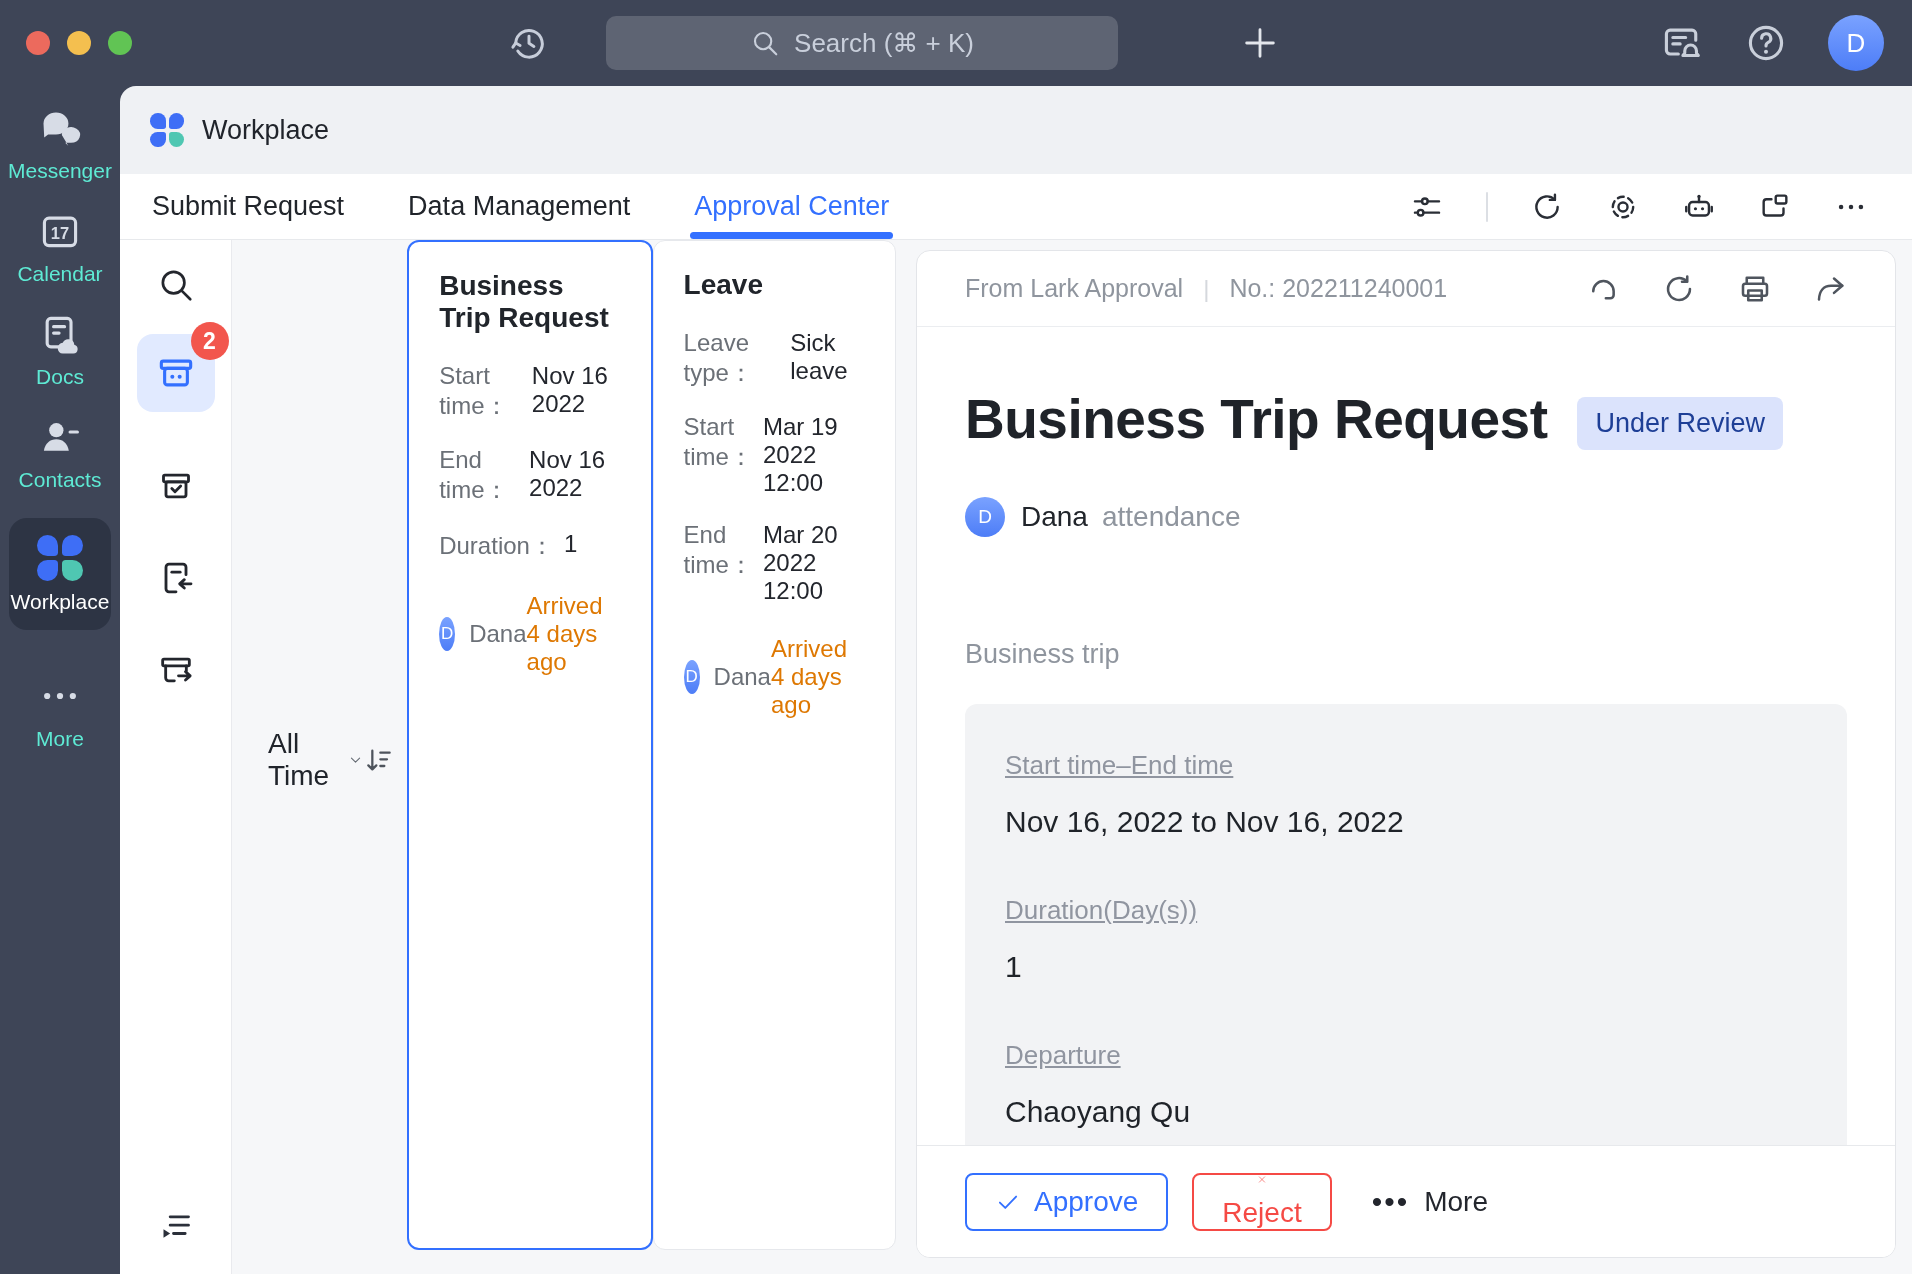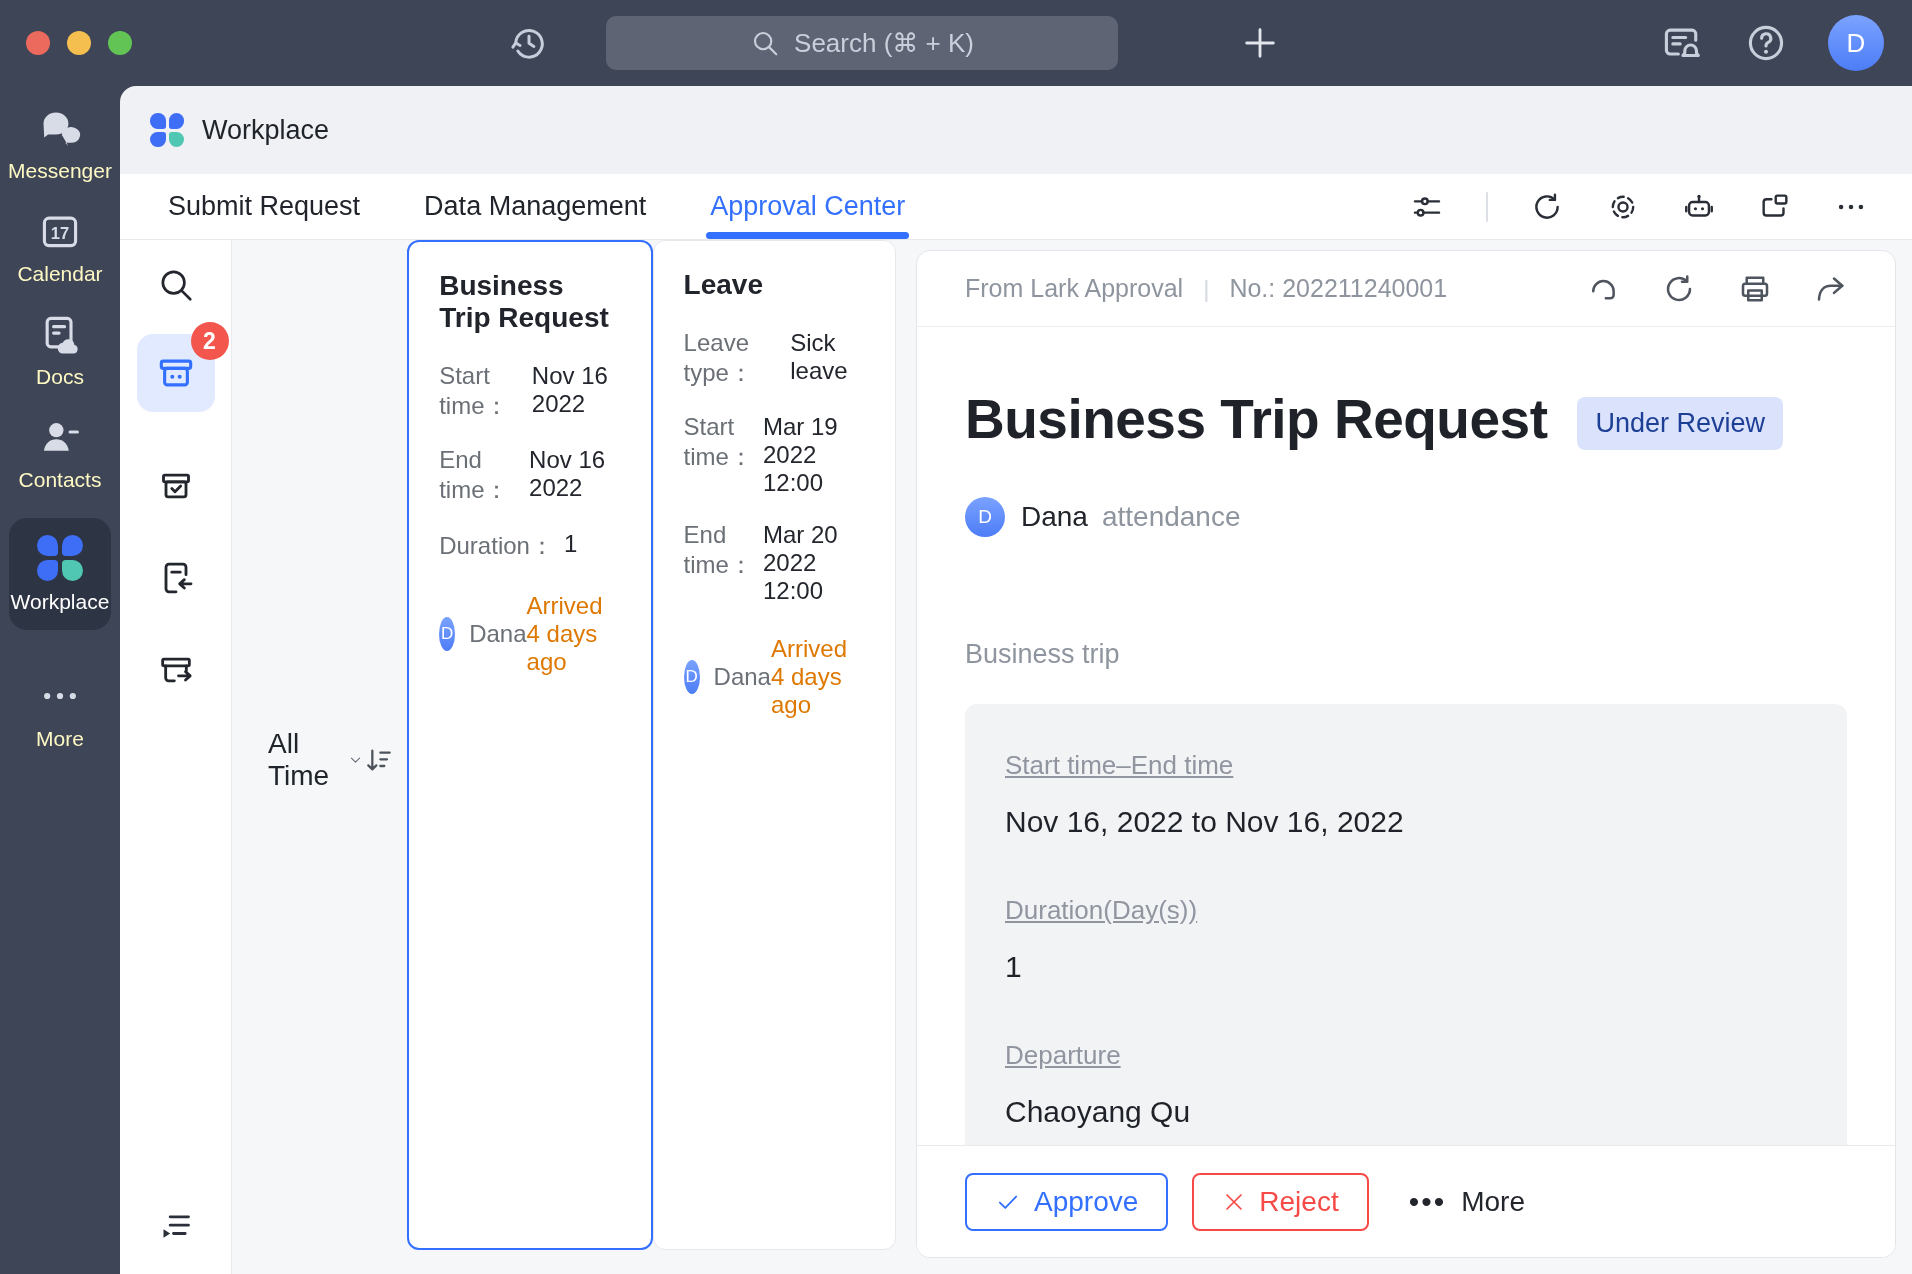--- a/index.html
+++ b/index.html
@@ -20,21 +20,21 @@
   .searchbox { width:512px; height:54px; background:rgba(255,255,255,.17); border-radius:10px; display:flex; align-items:center; justify-content:center; gap:14px; color:#C9CFDB; font-size:26px; }
   .plus-btn { color:#E3E6EC; margin-left:122px; display:flex; }
   .tb-right { position:absolute; right:0; top:0; height:100%; display:flex; align-items:center; gap:40px; padding-right:28px; color:#C9CFDA; }
   .avatar { border-radius:50%; background:linear-gradient(180deg,#7AA2FF,#4D7DF7); color:#fff; display:flex; align-items:center; justify-content:center; font-weight:500; }
   .avatar.tb { width:56px; height:56px; font-size:26px; }
 
   
   .app { flex:1; display:flex; min-height:0; }
   .rail { flex:0 0 120px; display:flex; flex-direction:column; align-items:center; padding-top:20px; color:#D7DCE6; }
   .rail-item { display:flex; flex-direction:column; align-items:center; gap:9px; margin-bottom:26px; cursor:default; }
-  .rail-item .lbl { font-size:21px; color:#fef9c3; }
+  .rail-item .lbl { font-size:21px; color:#5eead4; }
   .rail-item.active-tile { width:102px; height:112px; background:#2D3444; border-radius:18px; justify-content:center; margin-bottom:26px; }
   .rail-item.active-tile .lbl { color:#FFF; }
   .petals { display:grid; grid-template-columns:1fr 1fr; gap:4px; }
   .petals.big { width:46px; height:46px; }
   .petals.small { width:34px; height:34px; gap:3px; }
   .petal { background:#3E6EF6; }
   .petal.p1 { border-radius:50% 50% 18% 50%; }
   .petal.p2 { border-radius:50% 50% 50% 18%; }
   .petal.p3 { border-radius:50% 18% 50% 50%; }
   .petal.p4 { border-radius:18% 50% 50% 50%; background:#4FC7B2; }
@@ -42,21 +42,21 @@
   .content { flex:1; min-width:0; display:flex; flex-direction:column; background:#EFF1F4; border-top-left-radius:16px; overflow:hidden; }
 
   
   .tabstrip { flex:0 0 88px; display:flex; }
   .tab { width:404px; display:flex; align-items:center; gap:18px; padding:0 30px; font-size:27px; font-weight:500; color:#20242B; }
   .tab.active { background:#FFF; border-radius:14px 14px 0 0; }
   .app-icon { width:40px; height:40px; border-radius:10px; background:linear-gradient(135deg,#FF9E2C,#F57E00); display:flex; align-items:center; justify-content:center; }
   .tab-close { margin-left:auto; color:#8A9099; display:flex; }
 
   
-  .subnav { flex:0 0 66px; background:#FFF; display:flex; align-items:stretch; padding:0 0 0 48px; border-bottom:1px solid #E7E9EC; }
+  .subnav { flex:0 0 66px; background:#FFF; display:flex; align-items:stretch; padding:0 0 0 32px; border-bottom:1px solid #E7E9EC; }
   .subnav-item { display:flex; align-items:center; margin-right:64px; font-size:27px; color:#21252B; position:relative; }
   .subnav-item.active { color:#3370FF; font-weight:500; }
   .subnav-item.active::after { content:""; position:absolute; left:-4px; right:-4px; bottom:0; height:7px; border-radius:4px; background:#3370FF; }
   .subnav-icons { margin-left:auto; display:flex; align-items:center; gap:42px; padding-right:44px; color:#2A2E36; }
   .vdiv { width:2px; height:30px; background:#DCDFE4; border-radius:1px; }
 
   
   .main { flex:1; min-height:0; display:flex; background:#F6F7F9; }
 
   .toolrail { flex:0 0 112px; background:#FFF; border-right:1px solid #E9EAEE; display:flex; flex-direction:column; align-items:center; padding:26px 0 28px; color:#23262D; }
@@ -98,21 +98,21 @@
   .dreq-dept { margin-left:14px; font-size:28px; color:#8F959E; }
   .section-label { margin-top:102px; font-size:27px; color:#8F959E; }
   .formbox { margin-top:34px; background:#F2F3F5; border-radius:12px; padding:46px 40px 60px; }
   .field { margin-bottom:56px; }
   .field:last-child { margin-bottom:0; }
   .f-label { font-size:26px; color:#9095A0;text-decoration:underline; }
   .f-value { font-size:30px; color:#1F2329; margin-top:24px; }
   .actionbar { position:absolute; left:0; right:0; bottom:0; height:112px; background:#FFF; border-top:1px solid #E7E9EC; display:flex; align-items:center; padding:0 48px; }
   .btn { height:58px; border-radius:8px; background:#FFF; display:flex; align-items:center; gap:13px; font-size:28px; padding:0 28px; cursor:default; }
   .btn-approve { border:2px solid #3370FF; color:#3370FF; }
-  .btn-reject { border:2px solid #F54A45; color:#F54A45; margin-left:24px; }
+  .btn-reject { border:2px solid #F54A45; color:#F54A45; margin-left:24px;flex-direction:column; }
   .more-action { display:flex; align-items:center; gap:15px; color:#23262D; font-size:28px; margin-left:40px; }
   .dots { letter-spacing:2px; font-size:30px; line-height:10px; }
 </style>
 </head>
 <body>
 
 <div id="screen">
 
   <div class="titlebar">
     <div class="traffic">

